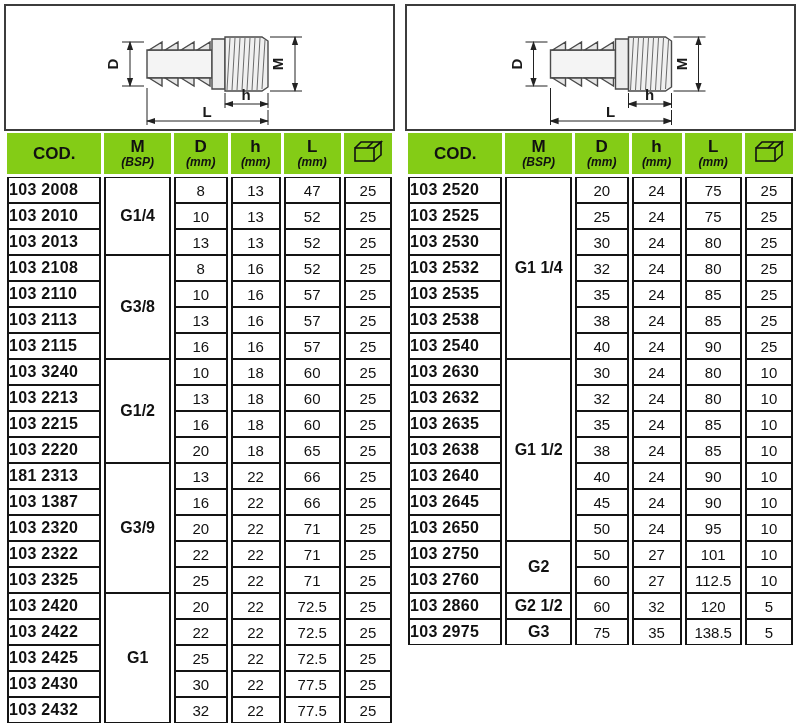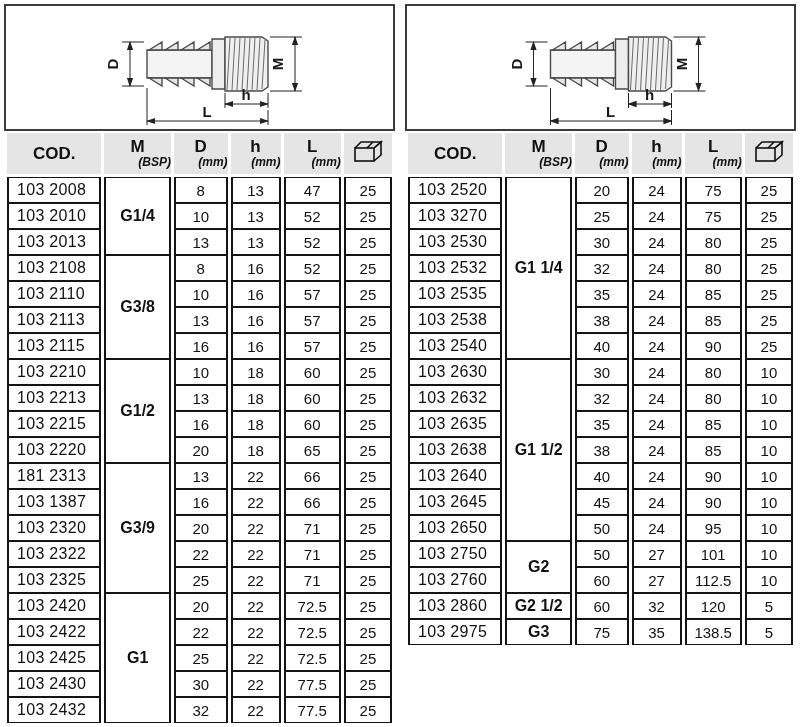--- a/index.html
+++ b/index.html
@@ -33,53 +33,51 @@
     table-layout: fixed;
   }
   col.c-cod  { width: 25.5%; }
   col.c-m    { width: 18%; }
   col.c-d    { width: 14.5%; }
   col.c-h    { width: 13.5%; }
   col.c-l    { width: 15.5%; }
   col.c-pack { width: 13%; }
 
   th {
-    background: #e5e5e5;
+    background: #84cc16;
     border: 0;
     border-bottom: 3px solid #ffffff;
     height: 44px;
     padding: 2px 0;
     text-align: center;
     vertical-align: middle;
     font-weight: bold;
     font-size: 17px;
     line-height: 1.05;
   }
   th .sub {
     font-weight: bold;
     font-style: italic;
     font-size: 12px;
-    text-align: right;
   }
   td {
     border-style: solid;
     border-color: #141414;
     border-width: 1px 2px;
     height: 26px;
     padding: 0;
     text-align: center;
     vertical-align: middle;
     font-size: 15px;
     background: #fff;
   }
   td.cod {
-    font-weight: normal;
+    font-weight: bold;
     font-size: 16px;
     text-align: left;
-    padding-left: 8px;
     letter-spacing: 0.3px;
   }
   td.mcol {
     font-weight: bold;
     font-size: 16px;
     margin-left: 40px;
   }
   .dim-label { font-weight: bold; font-size: 15px; fill: #1a1a1a; }
 </style>
 </head>
@@ -226,21 +224,21 @@
             <td>25</td>
           </tr>
           <tr>
             <td class="cod">103 2115</td>
             <td>16</td>
             <td>16</td>
             <td>57</td>
             <td>25</td>
           </tr>
           <tr>
-            <td class="cod">103 2210</td>
+            <td class="cod">103 3240</td>
             <td class="mcol" rowspan="4">G1/2</td>
             <td>10</td>
             <td>18</td>
             <td>60</td>
             <td>25</td>
           </tr>
           <tr>
             <td class="cod">103 2213</td>
             <td>13</td>
             <td>18</td>
@@ -421,21 +419,21 @@
       <tbody>
           <tr>
             <td class="cod">103 2520</td>
             <td class="mcol" rowspan="7">G1 1/4</td>
             <td>20</td>
             <td>24</td>
             <td>75</td>
             <td>25</td>
           </tr>
           <tr>
-            <td class="cod">103 3270</td>
+            <td class="cod">103 2525</td>
             <td>25</td>
             <td>24</td>
             <td>75</td>
             <td>25</td>
           </tr>
           <tr>
             <td class="cod">103 2530</td>
             <td>30</td>
             <td>24</td>
             <td>80</td>

